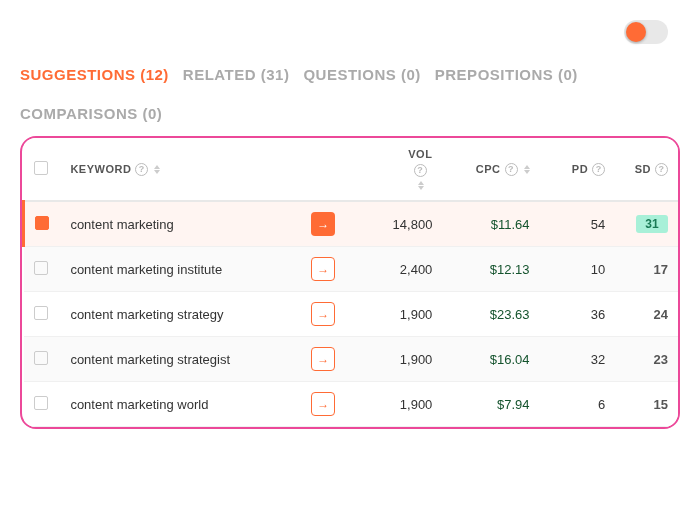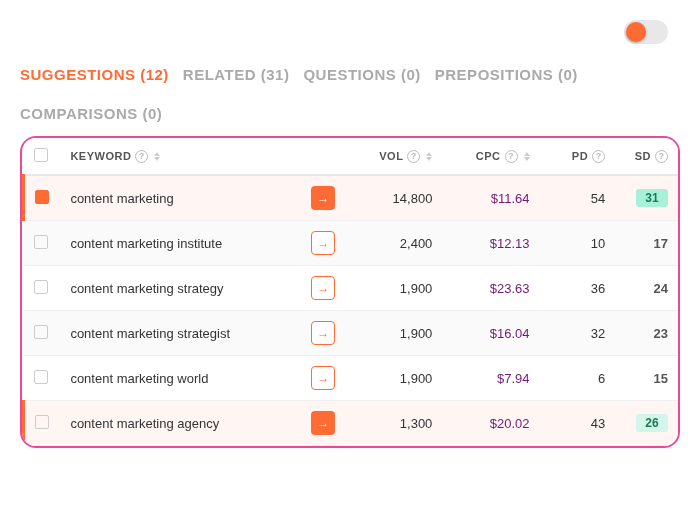--- a/index.html
+++ b/index.html
@@ -257,21 +257,21 @@
     }
     .sd-plain {
       color: #555;
     }
 
     .num-val {
       color: #333;
       font-size: 13px;
     }
     .cpc-val {
-      color: #701a75;
+      color: #14532d;
       font-size: 13px;
     }
   </style>
 </head>
 <body>
 
 <div class="page-wrapper">
 
   <div class="header">
     <h1 class="header-title"></h1>
@@ -307,21 +307,21 @@
             <div class="th-inner">
               <span>KEYWORD</span>
               <span class="th-info">?</span>
               <div class="sort-arrows">
                 <div class="sort-arrow up"></div>
                 <div class="sort-arrow down"></div>
               </div>
             </div>
           </th>
           <th class="col-vol">
-            <div class="th-inner" style="justify-content:flex-end;">
+            <div class="th-inner" style="justify-content:flex-end;flex-direction:column;">
               <span>VOL</span>
               <span class="th-info">?</span>
               <div class="sort-arrows">
                 <div class="sort-arrow up"></div>
                 <div class="sort-arrow down"></div>
               </div>
             </div>
           </th>
           <th class="col-cpc">
             <div class="th-inner" style="justify-content:flex-end;">
@@ -406,30 +406,17 @@
               <div class="keyword-cell">
                 <span class="keyword-text">content marketing world</span>
                 <div class="arrow-btn outline">→</div>
               </div>
             </td>
             <td class="col-vol num-val">1,900</td>
             <td class="col-cpc cpc-val">$7.94</td>
             <td class="col-pd num-val">6</td>
             <td class="col-sd sd-plain">15</td>
           </tr>
-          <tr class="highlighted">
-            <td class="col-check"><div class="checkbox"></div></td>
-            <td class="col-keyword">
-              <div class="keyword-cell">
-                <span class="keyword-text">content marketing agency</span>
-                <div class="arrow-btn orange">→</div>
-              </div>
-            </td>
-            <td class="col-vol num-val">1,300</td>
-            <td class="col-cpc cpc-val">$20.02</td>
-            <td class="col-pd num-val">43</td>
-            <td class="col-sd"><span class="sd-badge sd-light-green">26</span></td>
-          </tr>
         </tbody>
     </table>
   </div>
 
 </div>
 
 </body></html>

